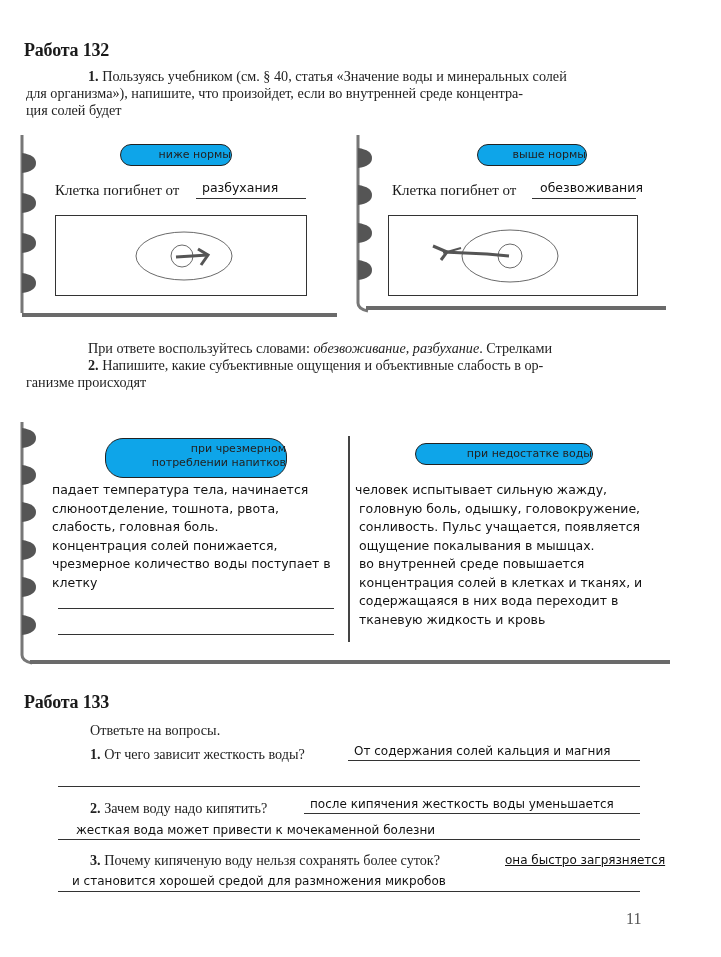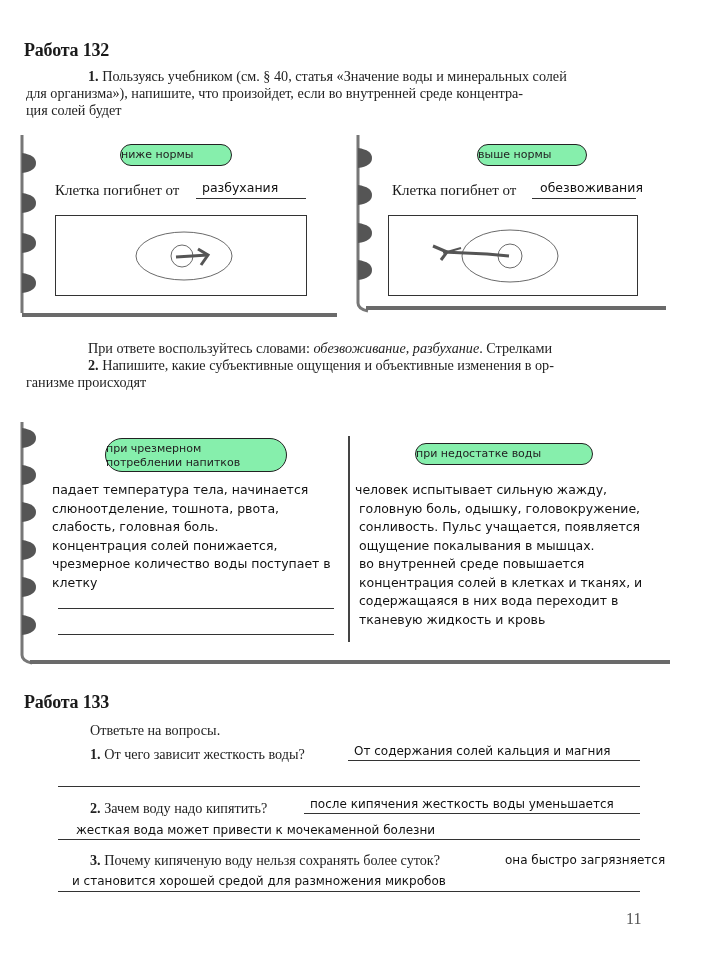--- a/index.html
+++ b/index.html
@@ -4,21 +4,21 @@
 <style>
   html, body { margin:0; padding:0; background:#fff; }
   body { width:721px; height:957px; position:relative; overflow:hidden; color:#1a1a1a;
          font-family:"DejaVu Serif", serif; }
   .serif { font-family:"Liberation Serif", serif; }
   .abs { position:absolute; }
   .h1 { font-family:"Liberation Serif", serif; font-weight:bold; font-size:18px; letter-spacing:-0.2px; }
   .para { font-family:"Liberation Serif", serif; font-size:14.2px; line-height:17px; color:#222; }
   .para b { font-weight:bold; }
   .pill { position:absolute; border:1.3px solid #222; border-radius:14px; font-family:"DejaVu Sans", sans-serif;
-          font-size:11px; text-align:left; color:#222; background:#86efac; }
+          font-size:11px; text-align:right; color:#222; background:#0ea5e9; }
   .line { position:absolute; border-bottom:1px solid #333; height:0; }
   .hand { font-family:"DejaVu Sans", sans-serif; font-size:12.5px; color:#111; }
   .ans { font-family:"DejaVu Sans", sans-serif; font-size:12.5px; line-height:18.5px; color:#111; }
   .box { position:absolute; border:1px solid #333; }
   .frame-bottom { position:absolute; height:4px; background:#6a6a6a; }
   .frame-left { position:absolute; width:3px; background:#7a7a7a; }
 </style>
 </head>
 <body>
 
@@ -84,40 +84,40 @@
       <path d="M44 30 L58 36 L52 44" stroke="#555" stroke-width="3" fill="none"></path>
       <path d="M58 36 L72 32" stroke="#555" stroke-width="2" fill="none"></path>
     </svg>
   </div>
 </div>
 
 <div class="abs para" style="left:50px; top:340px; width:620px;">
   <div style="padding-left:38px;">
     <span>При ответе воспользуйтесь словами: </span><i>обезвоживание, разбухание</i><span>. Стрелками</span>
   </div>
-  <div style="padding-left:38px;"><b>2.</b> <span>Напишите, какие субъективные ощущения и объективные изменения в ор-</span></div>
+  <div style="padding-left:38px;"><b>2.</b> <span>Напишите, какие субъективные ощущения и объективные слабость в ор-</span></div>
   <div style="margin-left:-24px;">ганизме происходят</div>
 </div>
 
 <div>
   <svg class="abs" style="left:14px; top:420px;" width="30" height="245">
     <path d="M8 2 L8 235 q0 6 10 8" stroke="#777" stroke-width="3" fill="none"></path>
     <g fill="#555">
       <path d="M8 8 q14 2 14 10 q0 8 -14 10 z"></path>
       <path d="M8 45 q14 2 14 10 q0 8 -14 10 z"></path>
       <path d="M8 82 q14 2 14 10 q0 8 -14 10 z"></path>
       <path d="M8 120 q14 2 14 10 q0 8 -14 10 z"></path>
       <path d="M8 157 q14 2 14 10 q0 8 -14 10 z"></path>
       <path d="M8 195 q14 2 14 10 q0 8 -14 10 z"></path>
     </g>
   </svg>
   <div class="frame-bottom" style="left:30px; top:660px; width:640px;"></div>
   <div class="frame-left" style="left:348px; top:436px; height:206px; width:2px; background:#444;"></div>
 
-  <div class="pill" style="left:105px; top:438px; width:182px; height:34px; border-radius:18px; font-size:11px; line-height:14px; padding-top:3px; box-sizing:border-box;">
+  <div class="pill" style="left:105px; top:438px; width:182px; height:40px; border-radius:18px; font-size:11px; line-height:14px; padding-top:3px; box-sizing:border-box;">
     <div>при чрезмерном</div>
     <div>потреблении напитков</div>
   </div>
   <div class="abs ans" style="left:52px; top:481px; width:290px;">
     <div>падает температура тела, начинается</div>
     <div>слюноотделение,  тошнота, рвота,</div>
     <div>слабость, головная боль.</div>
     <div>концентрация солей понижается,</div>
     <div>чрезмерное количество воды поступает в</div>
     <div>клетку</div>
@@ -155,17 +155,17 @@
 </div>
 <div class="line" style="left:304px; top:813px; width:336px;"></div>
 <div class="abs hand" style="left:310px; top:797px; font-size:12px;">после кипячения жесткость воды уменьшается</div>
 <div class="abs hand" style="left:76px; top:823px; font-size:12px;">жесткая вода может привести к мочекаменной болезни</div>
 <div class="line" style="left:58px; top:839px; width:582px;"></div>
 
 <div class="abs para" style="left:90px; top:852px;">
   <b>3.</b>
   <span>Почему кипяченую воду нельзя сохранять более суток?</span>
 </div>
-<div class="abs hand" style="left:505px; top:853px; font-size:12px; ">она быстро загрязняется</div>
+<div class="abs hand" style="left:505px; top:853px; font-size:12px; text-decoration:underline;">она быстро загрязняется</div>
 <div class="abs hand" style="left:72px; top:874px; font-size:12px;">и становится хорошей средой для размножения микробов</div>
 <div class="line" style="left:58px; top:891px; width:582px;"></div>
 
 <div class="abs serif" style="left:626px; top:910px; font-size:16px; color:#555;">11</div>
 
 </body></html>

